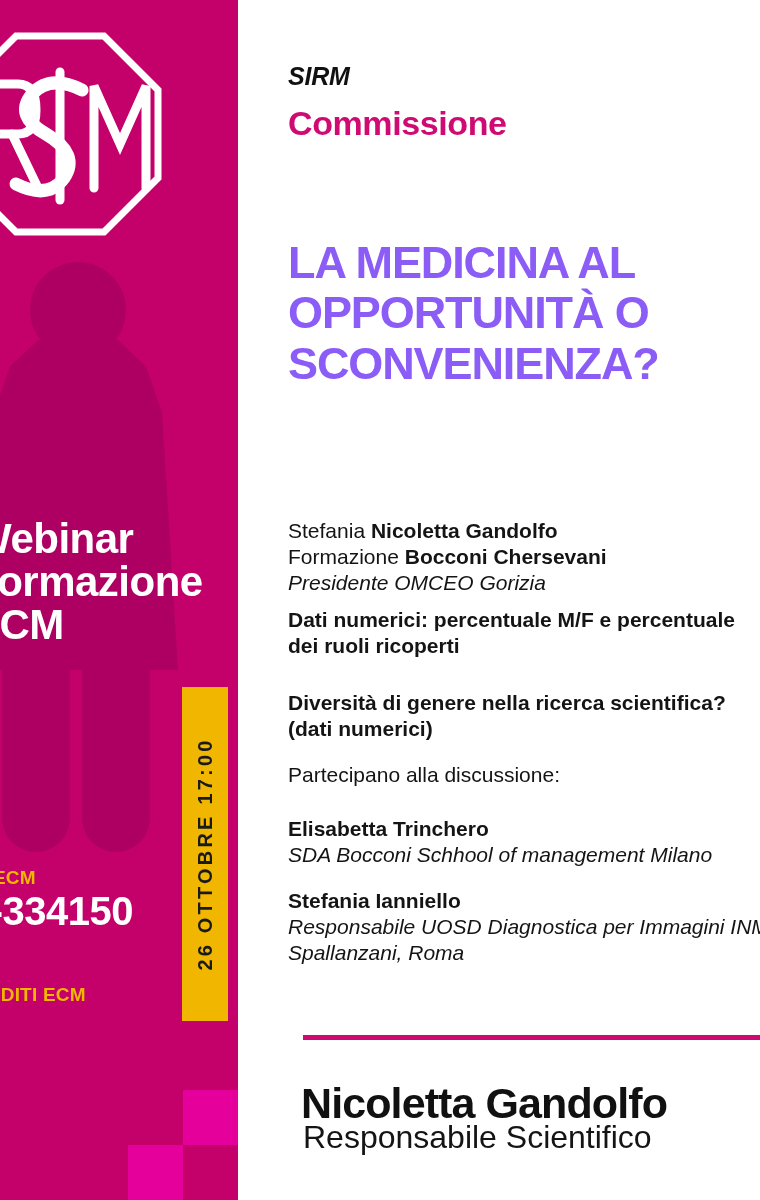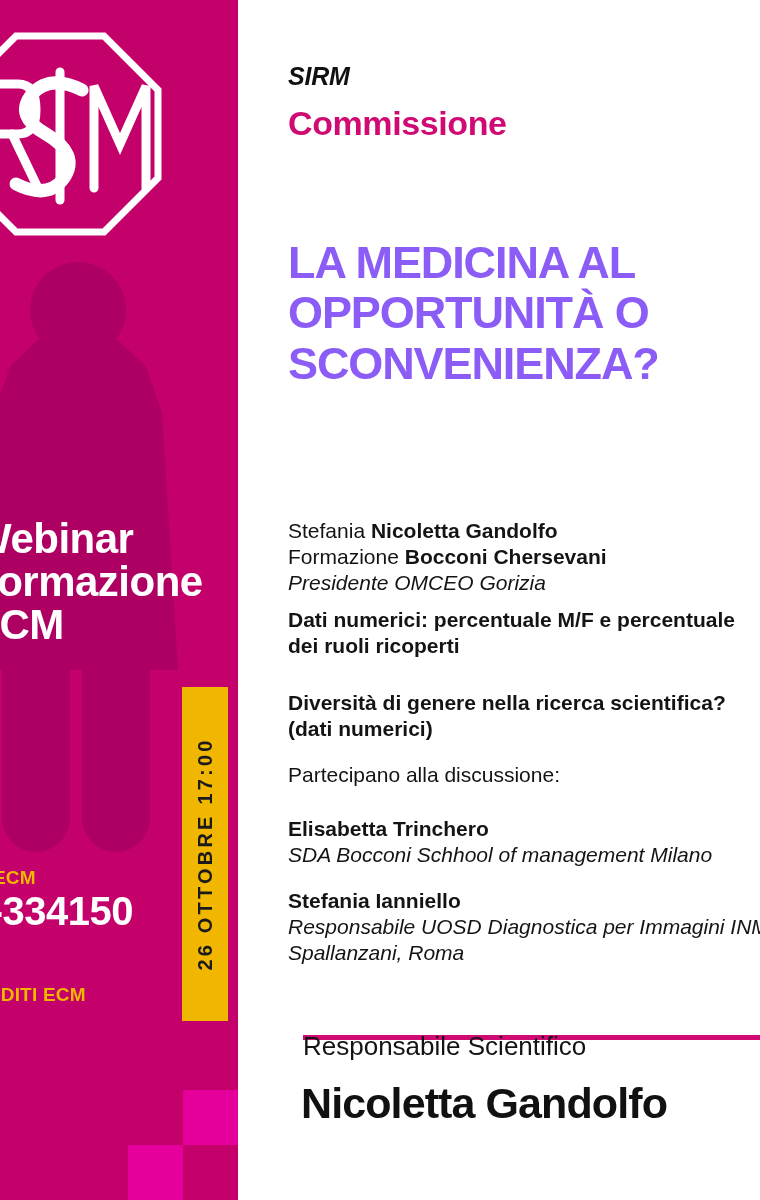--- a/index.html
+++ b/index.html
@@ -237,24 +237,24 @@
     position: absolute;
     left: 15px;
     top: 1035px;
     width: 494px;
     height: 5px;
     background: #cf0b73;
   }
   .resp-label {
     position: absolute;
     left: 15px;
-    top: 1032px;
+    top: 1120px;
     color: #141414;
     font-weight: 400;
-    font-size: 26px;
+    font-size: 32px;
     line-height: 1.1;
     white-space: nowrap;
   }
   .resp-name {
     position: absolute;
     left: 13px;
     top: 1080px;
     color: #111111;
     font-weight: 700;
     font-size: 43px;

